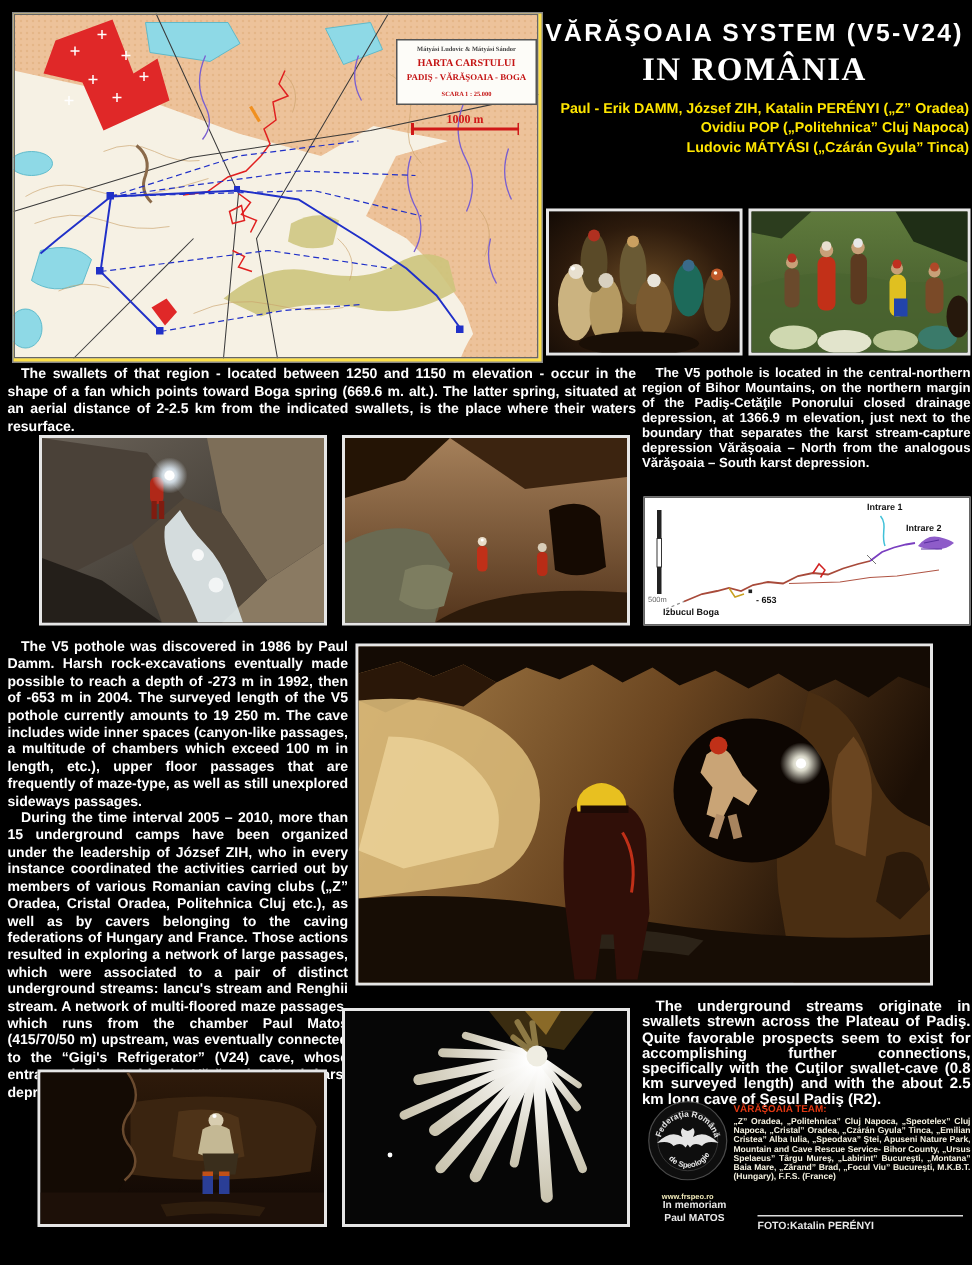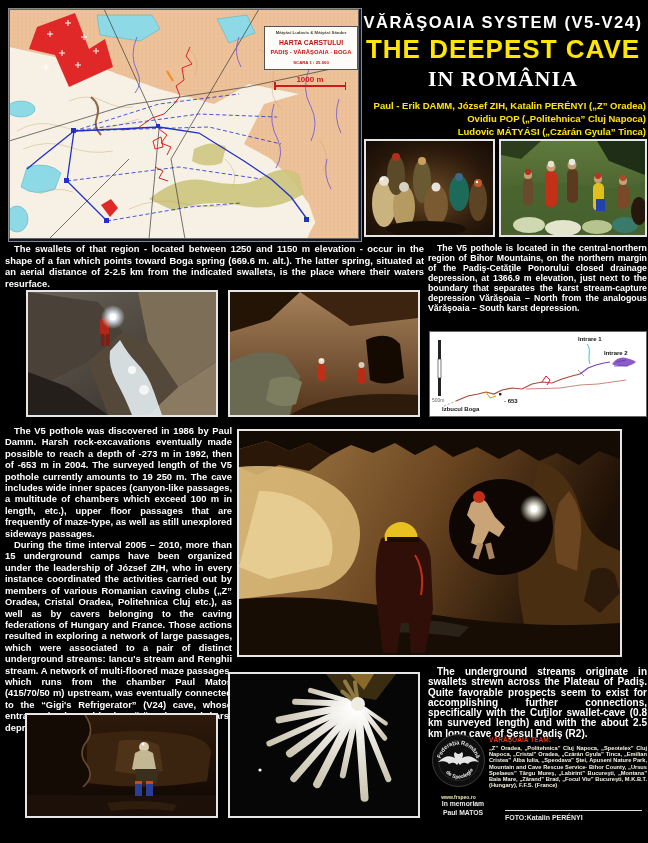--- a/index.html
+++ b/index.html
@@ -28,21 +28,21 @@
   .photo svg{display:block;}
   .ph-camp{left:364px;top:139px;}
   .ph-surface{left:499px;top:139px;}
   .ph-canyon{left:26px;top:290px;}
   .ph-chamber{left:228px;top:290px;}
   .ph-main{left:237px;top:429px;}
   .ph-crystals{left:228px;top:672px;}
   .ph-sitting{left:25px;top:713px;}
 
   
-  .map-panel{left:8px;top:8px;width:352px;height:232px;background:#0f172a;border:1px solid #888;}
+  .map-panel{left:8px;top:8px;width:352px;height:232px;background:#fde047;border:1px solid #888;font-family:Liberation Serif, serif;}
   .map-legend{position:absolute;left:255px;top:17px;width:88px;background:#fdfcf8;
               border:1px solid #555;text-align:center;padding:3px 2px 4px 2px;}
   .map-credit{font-size:4.3px;color:#444;font-weight:bold;}
   .map-title{font-size:6.8px;font-weight:bold;color:#c41414;margin-top:4px;}
   .map-subtitle{font-size:5.9px;font-weight:bold;color:#c41414;margin-top:3px;}
   .map-scalenote{font-size:4.3px;color:#c41414;margin-top:5px;font-weight:bold;}
   .map-scalebar{position:absolute;left:265px;top:66px;width:72px;text-align:center;}
   .map-scalebar-label{color:#d01818;font-size:8px;font-weight:bold;}
   .map-scalebar-line{height:2px;background:#d01818;position:relative;margin-top:1px;}
   .map-scalebar-line::before,.map-scalebar-line::after{content:"";position:absolute;top:-3px;
@@ -172,21 +172,20 @@
       <div class="map-scalenote">SCARA 1 : 25.000</div>
     </div>
     <div class="map-scalebar">
       <div class="map-scalebar-label">1000 m</div>
       <div class="map-scalebar-line"></div>
     </div>
   </div>
 
   <div class="abs header">
     <div class="t1">VĂRĂŞOAIA SYSTEM (V5-V24)</div>
-    <div class="t2">THE DEEPEST CAVE</div>
     <div class="t3">IN ROMÂNIA</div>
     <div class="authors">
       <div>Paul - Erik DAMM, József ZIH, Katalin PERÉNYI („Z” Oradea)</div>
       <div>Ovidiu POP („Politehnica” Cluj Napoca)</div>
       <div>Ludovic MÁTYÁSI („Czárán Gyula” Tinca)</div>
     </div>
   </div>
 
   <div class="abs photo ph-camp">
     <svg width="127" height="94" viewBox="0 0 127 94">

